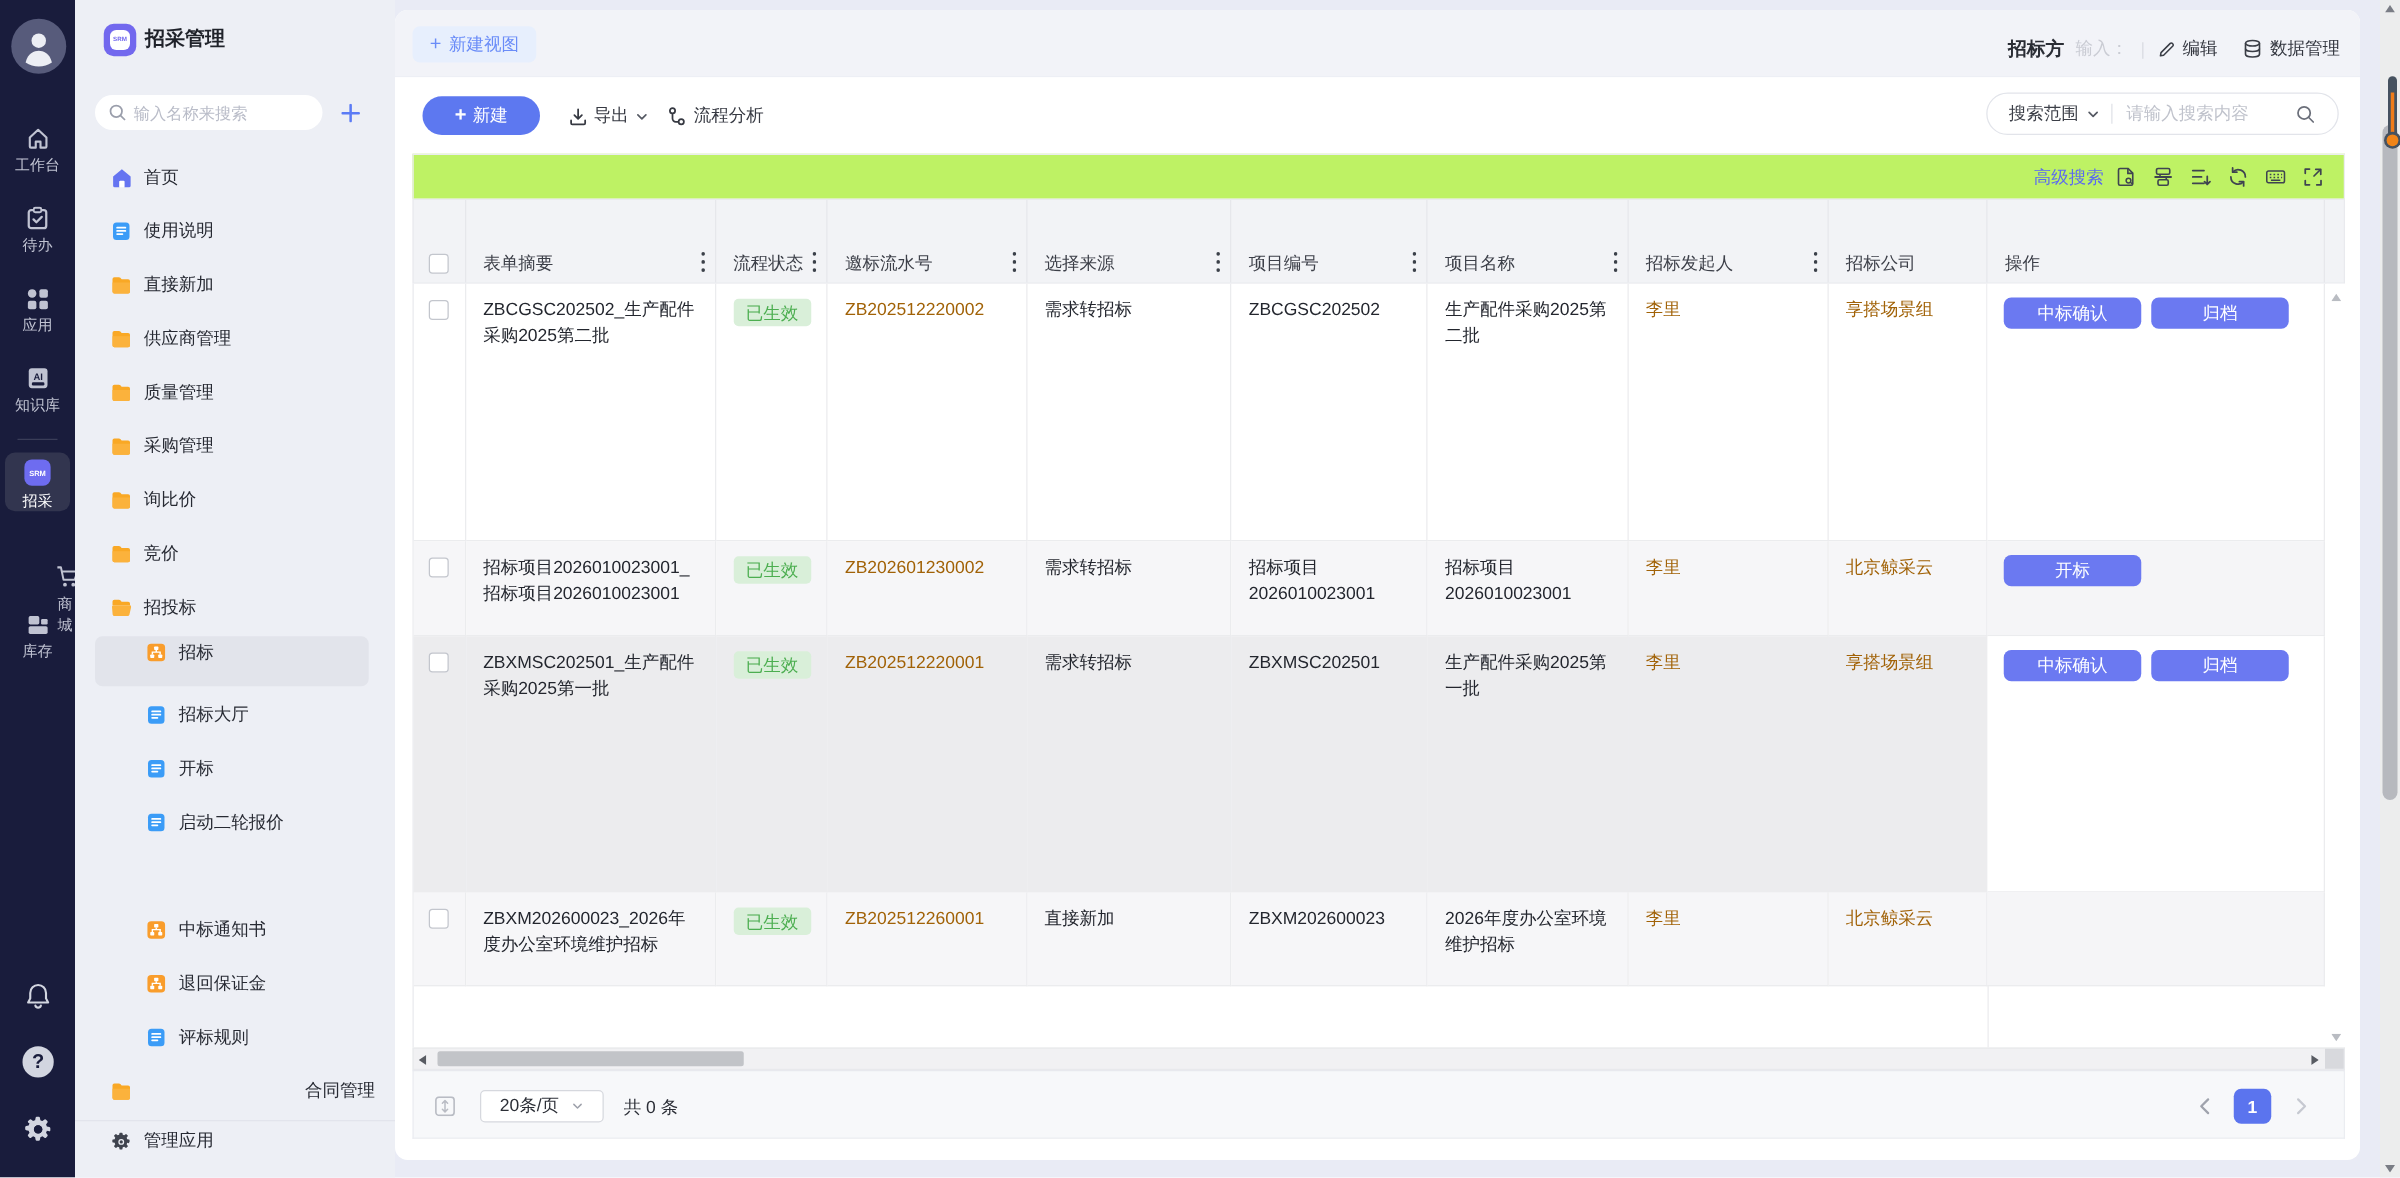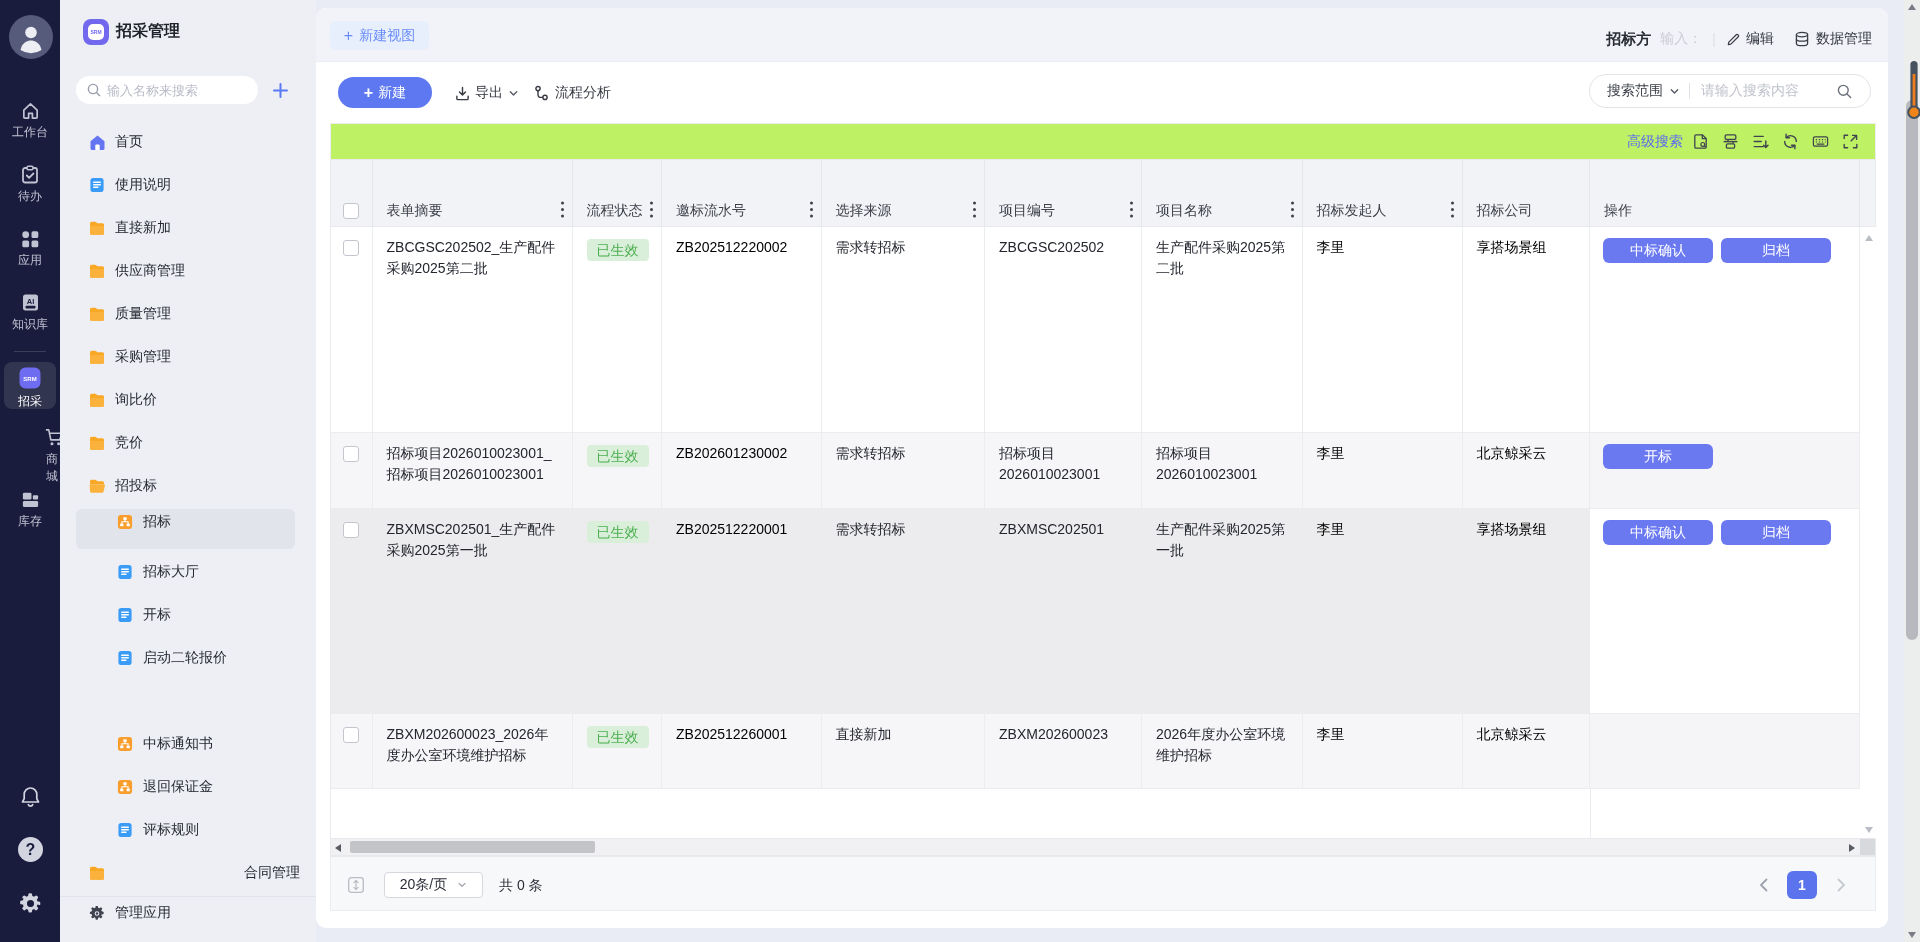--- a/index.html
+++ b/index.html
@@ -34,21 +34,21 @@
   
   #card { position:absolute; left:330px; top:123px; width:1546px; }
   #card-tools { position:absolute; left:0; top:0; width:1546px; height:36px; background:#bef264; border:1px solid #ebecf0; border-bottom:none; display:flex; align-items:center; justify-content:flex-end; }
   .thead { position:absolute; left:0; top:36px; width:1546px; height:68px; background:#f2f3f6; border:1px solid #e9eaee; display:flex; }
   .th { position:relative; height:100%; border-right:1px solid #e6e7eb; font-size:14px; color:#3c3f48; }
   .th .tt { position:absolute; left:14px; bottom:6px; }
   .th .dots { position:absolute; right:8px; bottom:8px; width:3px; height:17px; }
   .tbody { position:absolute; left:0; top:104px; width:1546px; height:611px; background:#fff; border-left:1px solid #e9eaee; border-right:1px solid #e9eaee; }
   .trow { display:flex; width:1530px; }
   .td { position:relative; height:100%; border-right:1px solid #ebecee; border-bottom:1px solid #ebecee; font-size:14px; line-height:21px; color:#23262e; padding:10px 14px 0; word-break:break-word; }
-  .link { color:#000000; }
+  .link { color:#a16207; }
   .chip { display:inline-block; margin-top:2px; padding:0 10px; height:22px; line-height:22px; background:#d9efd9; color:#4cae50; border-radius:4px; font-size:14px; white-space:nowrap; }
   .abtn { display:inline-block; margin-top:1px; width:110px; height:25px; line-height:25px; text-align:center; background:#6b79f1; color:#fff; border-radius:6px; font-size:14px; }
   .cb { width:16px; height:16px; background:#fff; border:1px solid #c3c6cd; border-radius:3px; }
 
   .ti { width:17px; height:17px; margin-right:13px; }
   .zeb .td { background:#f6f6f8; }
   .hov .td { background:#ececee; }
   .trow .td.ops { background:#fff; padding-left:13px; }
   .zeb .td.ops { background:#f5f5f7; }
   .hov .td.ops { background:#fff; }
@@ -112,21 +112,21 @@
 
   <div class="sel-block" style="top:362px;"></div>
   <div class="rail-item" style="top:367px;color:#fff;">
     <svg width="22" height="22" viewBox="0 0 22 22">
         <rect x="0.5" y="0.5" width="21" height="21" rx="6" fill="#6e6cf0"></rect>
         <text x="11" y="14" font-size="6" font-weight="bold" fill="#fff" text-anchor="middle">SRM</text>
       </svg>
     <div>招采</div>
   </div>
 
-  <div class="rail-item" style="top:428px;padding-left:44px;">
+  <div class="rail-item" style="top:452px;padding-left:44px;">
     <svg width="19" height="19" viewBox="0 0 20 20">
         <path d="M2 2h3l2.2 10.5h9.3L19 5.5H6" fill="none" stroke="#c0c3d2" stroke-width="1.7" stroke-linejoin="round"></path>
         <circle cx="8.4" cy="16.6" r="1.6" fill="#c0c3d2"></circle>
         <circle cx="15.4" cy="16.6" r="1.6" fill="#c0c3d2"></circle>
       </svg>
     <div>商城</div>
   </div>
 
   <div class="rail-item" style="top:490px;">
     <svg width="19" height="19" viewBox="0 0 20 20">

